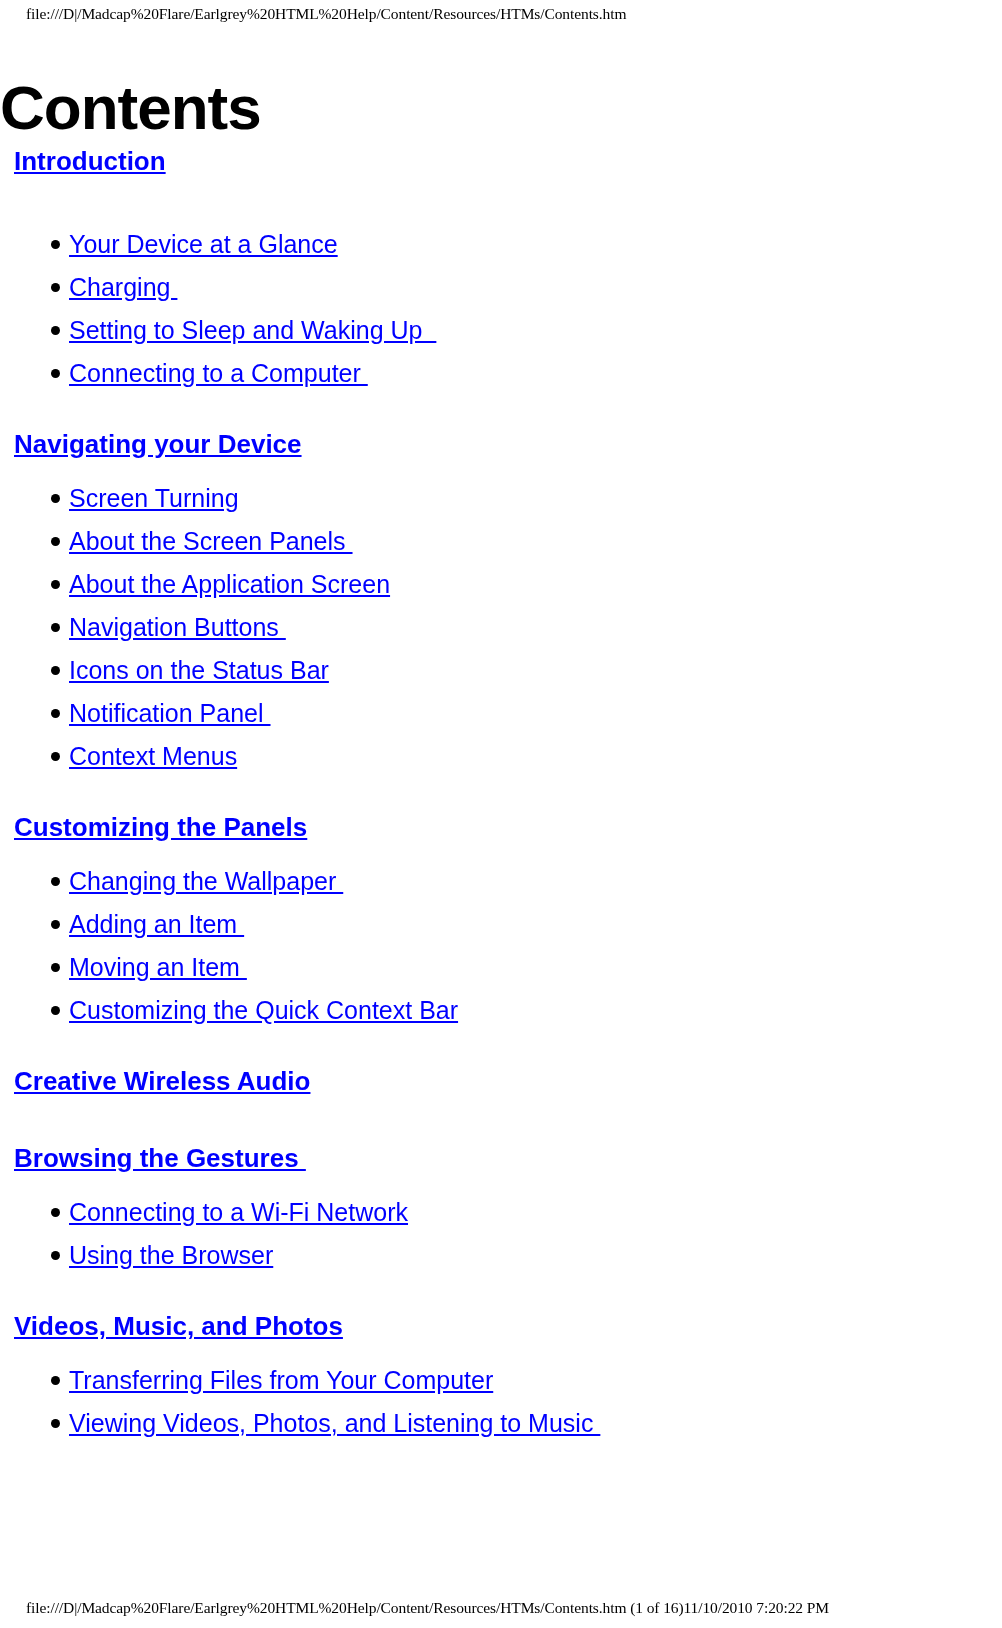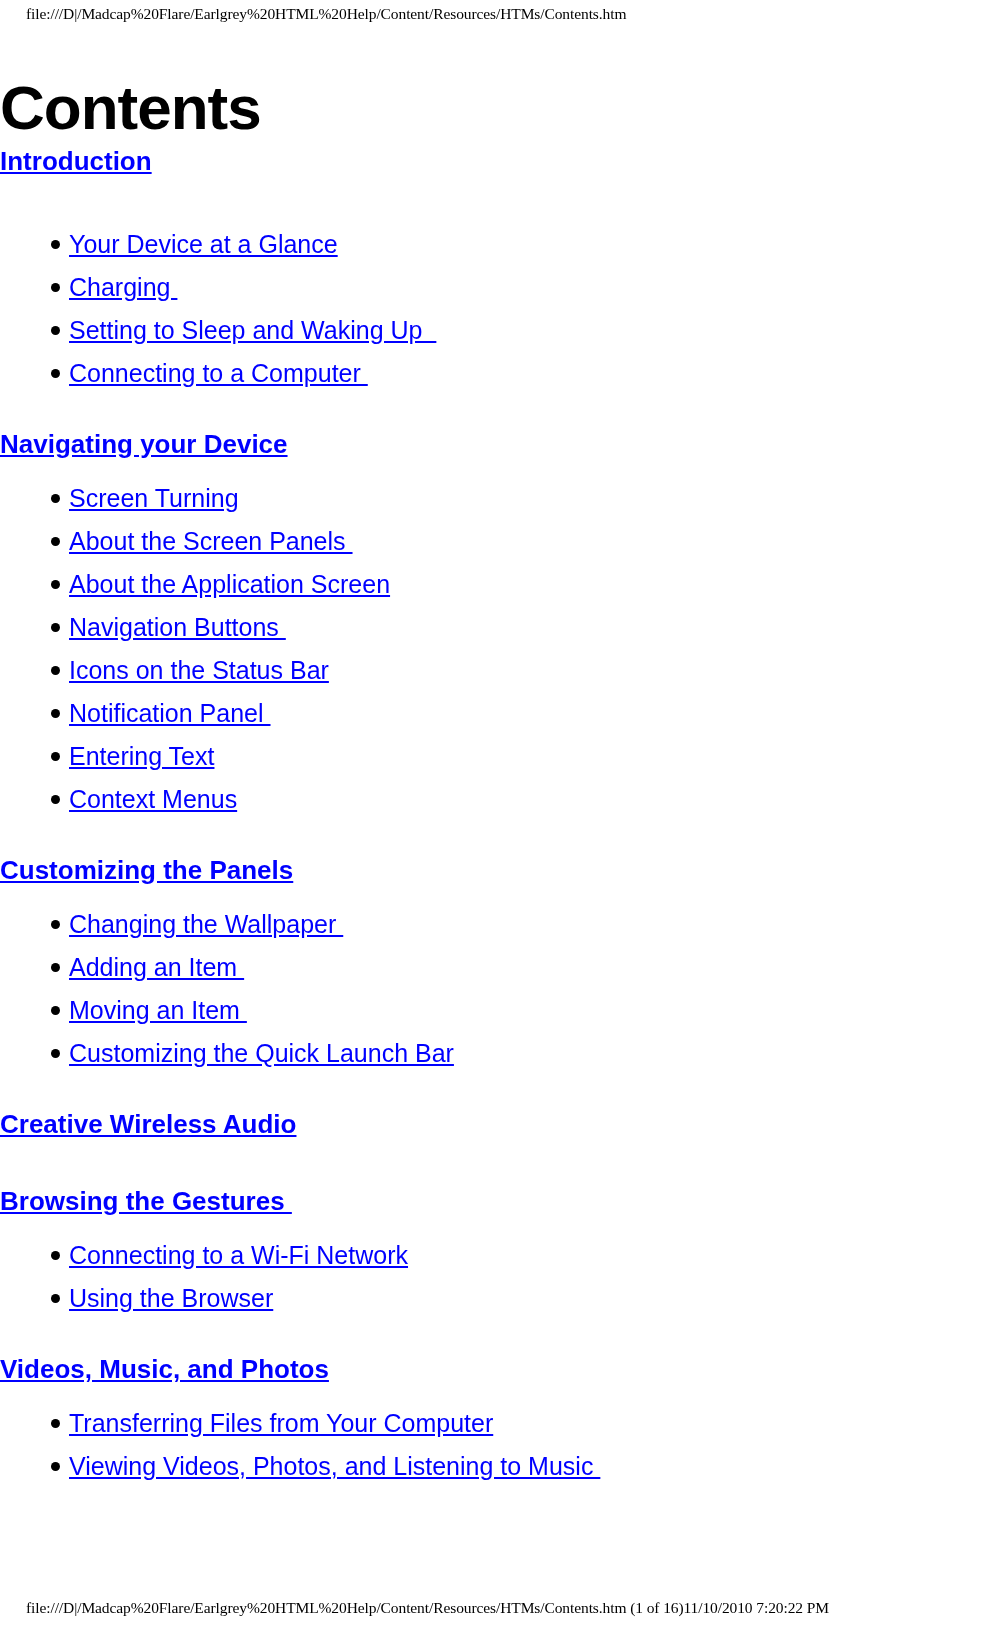--- a/index.html
+++ b/index.html
@@ -75,20 +75,21 @@
   }
   .section-head a,
   .section-head span.headlink {
     font-size: 26px;
     line-height: 30px;
     font-weight: bold;
     color: #0000ff;
     text-decoration: underline;
     white-space: pre;
     cursor: pointer;
+    margin-left: 14px;
   }
 
   ul.toc-list {
     list-style: none;
     margin: 0;
     padding: 0;
   }
   ul.toc-list li {
     position: relative;
     height: 38px;
@@ -148,32 +149,31 @@
         </div>
         <div class="toc-section">
           <div class="section-head"><a class="headlink" href="#">Navigating your Device</a></div>
           <ul class="toc-list">
             <li><span class="bullet"></span><a href="#">Screen Turning</a></li>
             <li><span class="bullet"></span><a href="#">About the Screen Panels </a></li>
             <li><span class="bullet"></span><a href="#">About the Application Screen</a></li>
             <li><span class="bullet"></span><a href="#">Navigation Buttons </a></li>
             <li><span class="bullet"></span><a href="#">Icons on the Status Bar</a></li>
             <li><span class="bullet"></span><a href="#">Notification Panel </a></li>
-            <li><span class="bullet"></span><a href="#">Entering Text</a></li>
             <li><span class="bullet"></span><a href="#">Context Menus</a></li>
           </ul>
           <div class="section-gap"></div>
         </div>
         <div class="toc-section">
           <div class="section-head"><a class="headlink" href="#">Customizing the Panels</a></div>
           <ul class="toc-list">
             <li><span class="bullet"></span><a href="#">Changing the Wallpaper </a></li>
             <li><span class="bullet"></span><a href="#">Adding an Item </a></li>
             <li><span class="bullet"></span><a href="#">Moving an Item </a></li>
-            <li><span class="bullet"></span><a href="#">Customizing the Quick Launch Bar</a></li>
+            <li><span class="bullet"></span><a href="#">Customizing the Quick Context Bar</a></li>
           </ul>
           <div class="section-gap"></div>
         </div>
         <div class="toc-section">
           <div class="section-head"><a class="headlink" href="#">Creative Wireless Audio</a></div>
           <div class="section-gap-nolist"></div>
         </div>
         <div class="toc-section">
           <div class="section-head"><a class="headlink" href="#">Browsing the Gestures </a></div>
           <ul class="toc-list">

